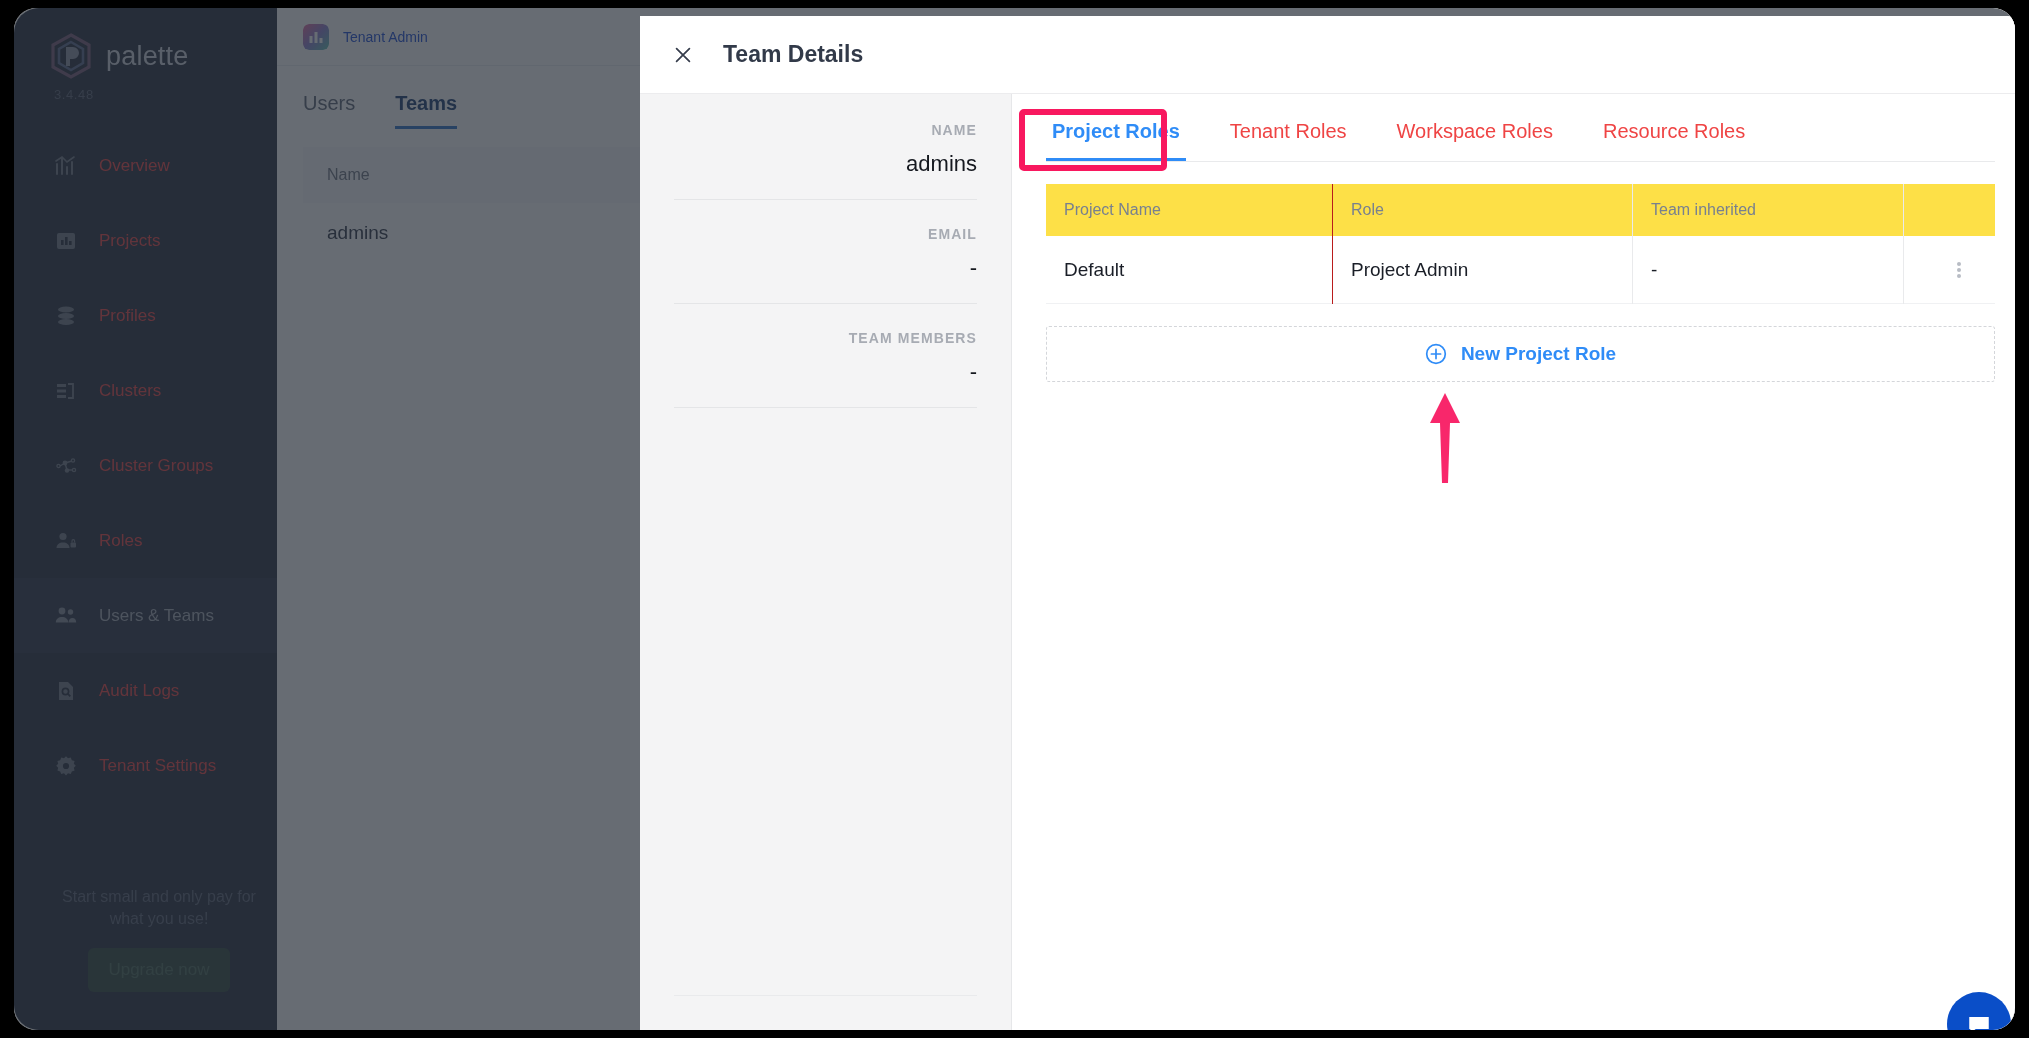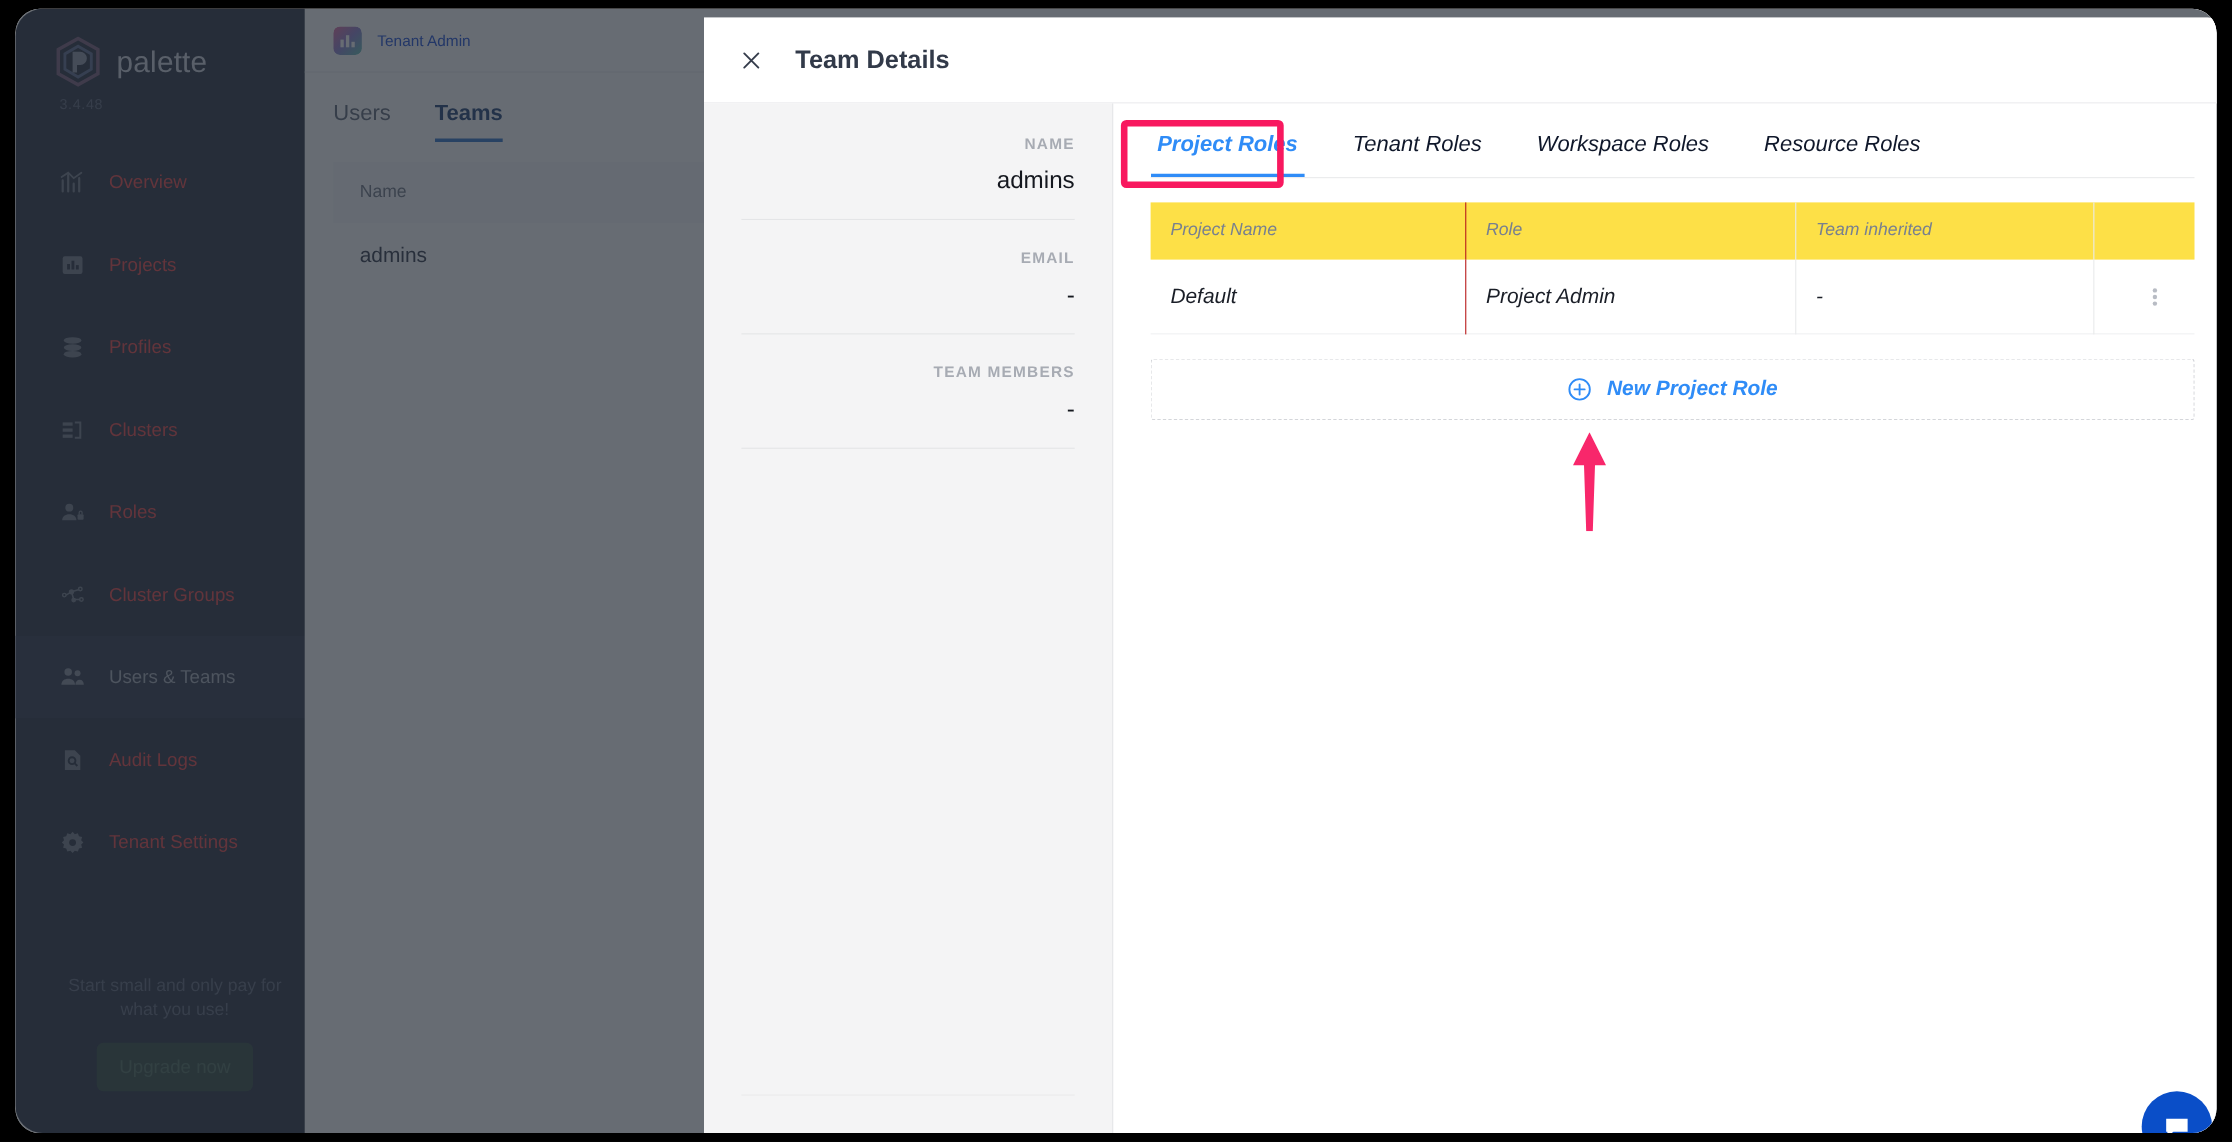--- a/index.html
+++ b/index.html
@@ -184,28 +184,28 @@
   .field-value {
     margin-top: 13px;
     font-size: 22px; color: #15181f;
   }
   .panel-foot-rule {
     position: absolute; left: 34px; right: 34px; bottom: 42px;
     height: 1px; background: #e9eaec;
   }
 
   
-  .content { flex: 1; min-width: 0; padding: 0 34px; position: relative; font-style: italic; }
+  .content { flex: 1; min-width: 0; padding: 0 34px; position: relative; }
   .tabs {
     display: flex; gap: 38px;
     border-bottom: 1px solid #e9eaec;
     padding-top: 26px;
   }
   .tab {
-    font-size: 20px; color: #0f172a;
+    font-size: 20px; color: #ef4444;
     padding: 0 6px 18px 6px;
     cursor: pointer; white-space: nowrap;
   }
   .tab.active {
     color: #2f8cf7; font-weight: 600;
     box-shadow: inset 0 -3px 0 0 #2f8cf7;
   }
   .tab-highlight {
     position: absolute;
     left: 7px; top: 15px;
@@ -319,45 +319,45 @@
           <span>Profiles</span>
         </div>
         <div class="nav-item">
           <svg class="nav-ico" viewBox="0 0 24 24">
             <rect x="3" y="5" width="9" height="3" fill="#858c99"></rect>
             <rect x="3" y="10.5" width="9" height="3" fill="#858c99"></rect>
             <rect x="3" y="16" width="9" height="3" fill="#858c99"></rect>
             <path d="M14 5h5v14h-5" stroke="#858c99" stroke-width="1.8" fill="none"></path>
           </svg>
           <span>Clusters</span>
-        </div>
-        <div class="nav-item">
-          <svg class="nav-ico" viewBox="0 0 24 24">
-            <circle cx="9" cy="7.5" r="3.6" fill="#858c99"></circle>
-            <path d="M2.5 19c0-3.6 2.9-5.6 6.5-5.6s6.5 2 6.5 5.6z" fill="#858c99"></path>
-            <rect x="16.5" y="13.5" width="5.5" height="5" rx="1" fill="#858c99"></rect>
-            <path d="M18 13.5v-1.6a1.3 1.3 0 0 1 2.6 0v1.6" stroke="#858c99" stroke-width="1.2" fill="none"></path>
-          </svg>
-          <span>Roles</span>
         </div>
         <div class="nav-item">
           <svg class="nav-ico" viewBox="0 0 24 24">
             <g stroke="#858c99" stroke-width="1.4" fill="none">
               <line x1="6" y1="12" x2="11" y2="9"></line>
                 <line x1="11" y1="9" x2="18" y2="7"></line>
               <line x1="11" y1="9" x2="13" y2="16"></line>
                 <line x1="13" y1="16" x2="19" y2="16"></line>
             </g>
             <circle cx="4.5" cy="12" r="1.6" fill="none" stroke="#858c99" stroke-width="1.3"></circle>
             <circle cx="11" cy="9" r="2.4" fill="#858c99"></circle>
             <circle cx="19" cy="6.5" r="1.6" fill="none" stroke="#858c99" stroke-width="1.3"></circle>
             <circle cx="13" cy="16.5" r="2.2" fill="#858c99"></circle>
             <circle cx="20" cy="16" r="1.6" fill="none" stroke="#858c99" stroke-width="1.3"></circle>
           </svg>
           <span>Cluster Groups</span>
+        </div>
+        <div class="nav-item">
+          <svg class="nav-ico" viewBox="0 0 24 24">
+            <circle cx="9" cy="7.5" r="3.6" fill="#858c99"></circle>
+            <path d="M2.5 19c0-3.6 2.9-5.6 6.5-5.6s6.5 2 6.5 5.6z" fill="#858c99"></path>
+            <rect x="16.5" y="13.5" width="5.5" height="5" rx="1" fill="#858c99"></rect>
+            <path d="M18 13.5v-1.6a1.3 1.3 0 0 1 2.6 0v1.6" stroke="#858c99" stroke-width="1.2" fill="none"></path>
+          </svg>
+          <span>Roles</span>
         </div>
         <div class="nav-item active">
           <svg class="nav-ico" viewBox="0 0 24 24">
             <circle cx="8" cy="7" r="3.4" fill="#9aa1ad"></circle>
             <circle cx="16.5" cy="8" r="2.7" fill="#9aa1ad"></circle>
             <path d="M1.8 18.5c0-3.5 2.8-5.4 6.2-5.4s6.2 1.9 6.2 5.4z" fill="#9aa1ad"></path>
             <path d="M14.5 18.5c0-2.8 1.6-4.6 4-4.6s3.7 1.8 3.7 4.6z" fill="#9aa1ad"></path>
           </svg>
           <span>Users &amp; Teams</span>
         </div>

